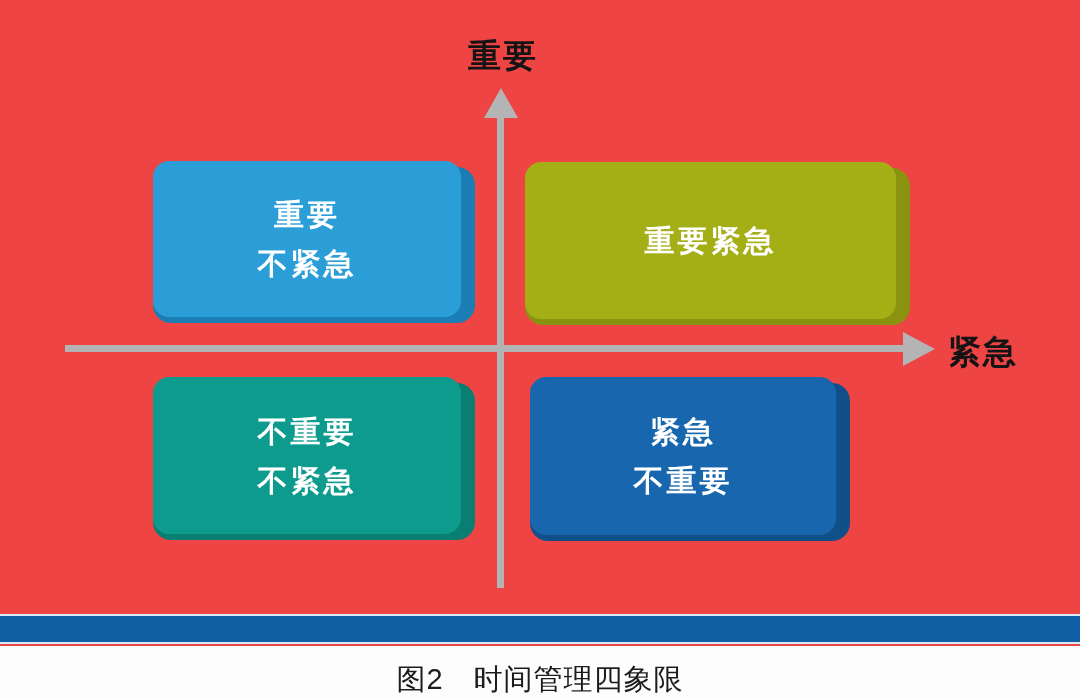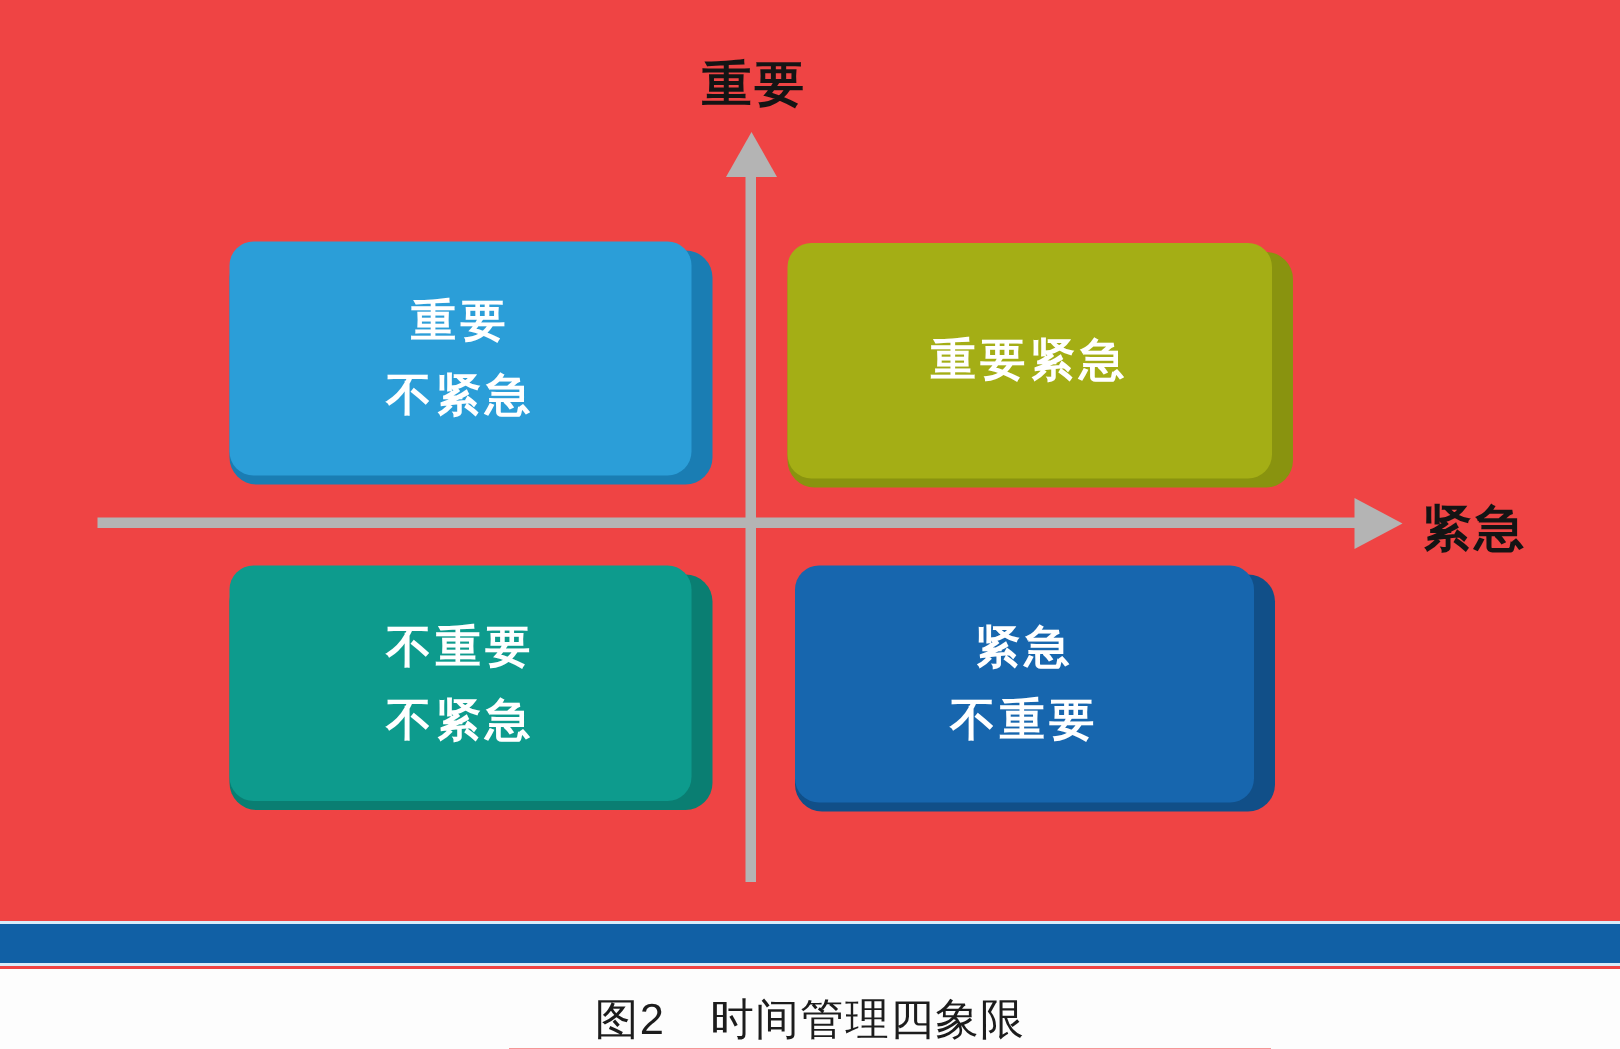--- a/index.html
+++ b/index.html
@@ -91,21 +91,21 @@
     font-size: 30px;
     font-weight: bold;
     letter-spacing: 3px;
     line-height: 1.1;
     text-align: center;
     white-space: nowrap;
   }
   .quad-line:empty { display: none; }
 
   .quad-tl { left: 153px; top: 161px; width: 322px; height: 162px; }
-  .quad-tr { left: 525px; top: 162px; width: 337px; height: 163px; }
+  .quad-tr { left: 525px; top: 162px; width: 385px; height: 163px; }
   .quad-bl { left: 153px; top: 377px; width: 322px; height: 163px; }
   .quad-br { left: 530px; top: 377px; width: 320px; height: 164px; }
 
   
   .divider-bar {
     position: absolute;
     left: 0; top: 614px;
     width: 1080px; height: 30px;
     border-top: 2px solid #d9ecfa;
     border-bottom: 2px solid #d9ecfa;

